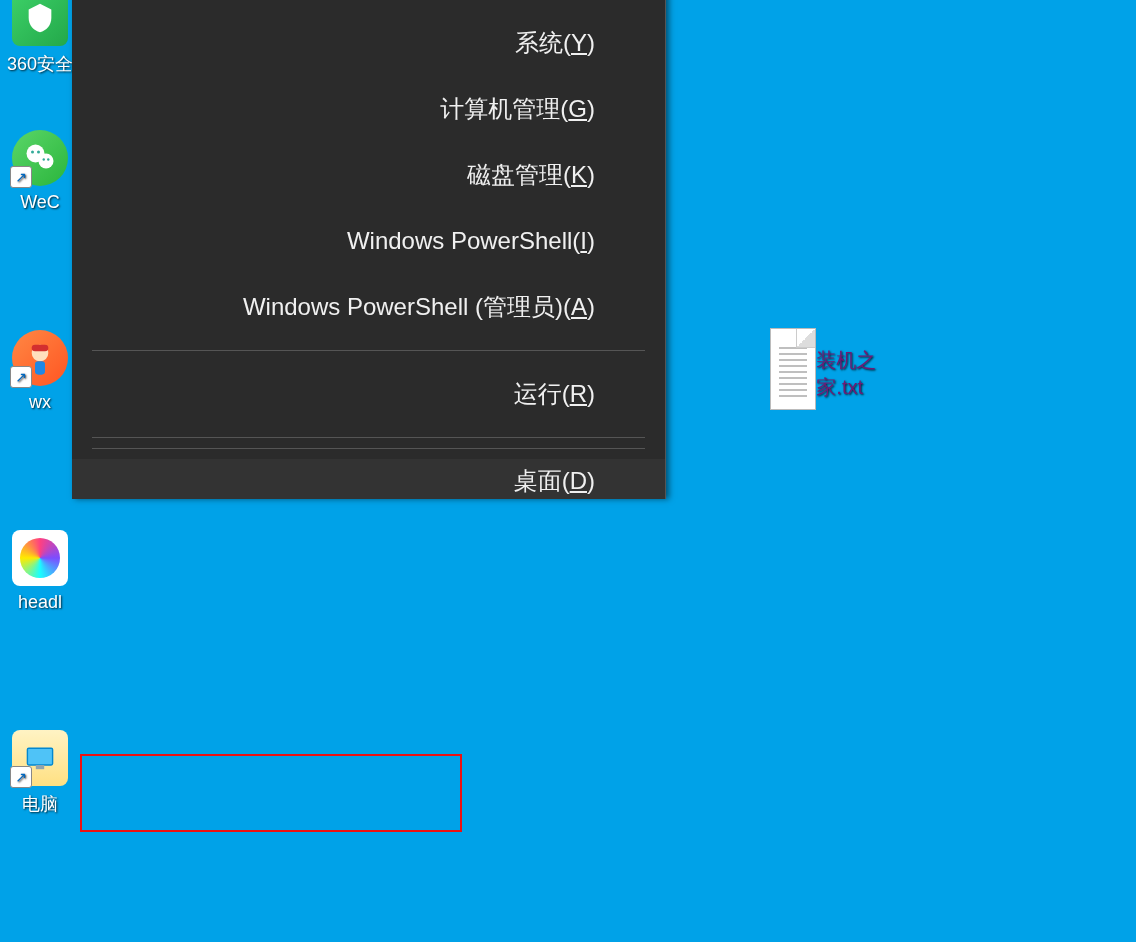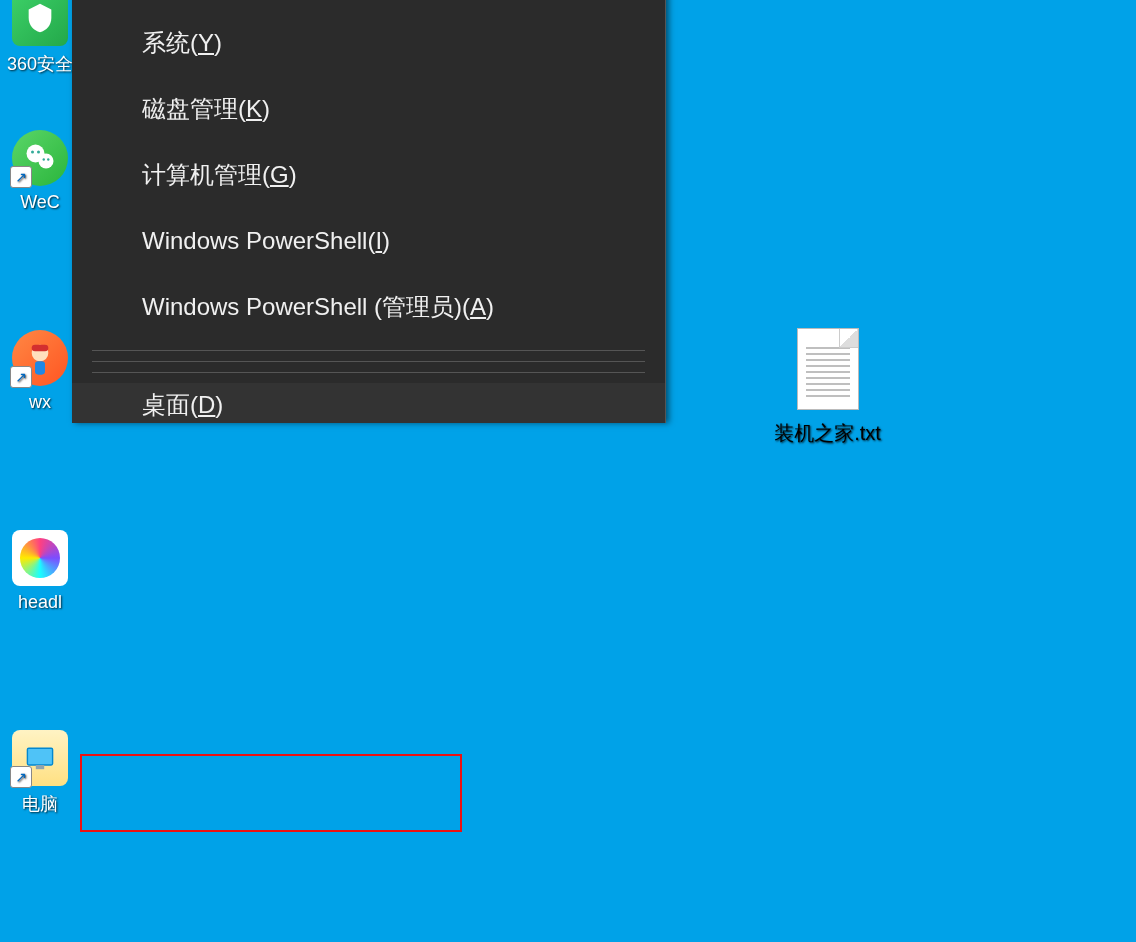--- a/index.html
+++ b/index.html
@@ -61,23 +61,22 @@
     .icon-pc { top: 730px; left: -5px; }
     .icon-pc .icon-box { background: linear-gradient(#fff3c4,#ffe082); }
     
     
     .file-icon {
       position: absolute;
       left: 770px;
       top: 328px;
       width: 115px;
       display: flex;
-      flex-direction: column;
-      align-items: center;
-      color: #000000;
+      align-items: center;
+      color: #701a75;
       text-shadow: 1px 1px 2px rgba(0,0,0,0.8);
       font-size: 20px;
       cursor: pointer;
     }
     .file-icon .doc {
       width: 62px;
       height: 82px;
       background: #fff;
       border: 1px solid #bbb;
       position: relative;
@@ -113,20 +112,21 @@
     }
     .menu-item {
       height: 66px;
       display: flex;
       align-items: center;
       padding: 0 70px;
       color: #f0f0f0;
       font-size: 24px;
       cursor: pointer;
       position: relative;
+      justify-content: flex-end;
     }
     .menu-item .mn { text-decoration: underline; }
     .sep {
       height: 1px;
       background: #555;
       margin: 10px 20px;
     }
     .menu-item.has-sub::after {
       content: "";
       position: absolute;
@@ -226,34 +226,37 @@
   </div>
   <span>装机之家.txt</span>
 </div>
 
 <div class="context-menu">
   <div id="group1">
       <div class="menu-item">
         <span>系统(<span class="mn">Y</span>)</span>
       </div>
       <div class="menu-item">
+        <span>计算机管理(<span class="mn">G</span>)</span>
+      </div>
+      <div class="menu-item">
         <span>磁盘管理(<span class="mn">K</span>)</span>
-      </div>
-      <div class="menu-item">
-        <span>计算机管理(<span class="mn">G</span>)</span>
       </div>
       <div class="menu-item">
         <span>Windows PowerShell(<span class="mn">I</span>)</span>
       </div>
       <div class="menu-item">
         <span>Windows PowerShell (管理员)(<span class="mn">A</span>)</span>
       </div>
     </div>
   <div class="sep"></div>
   <div id="group2">
+      <div class="menu-item">
+        <span>运行(<span class="mn">R</span>)</span>
+      </div>
     </div>
   <div class="sep"></div>
   <div class="sep"></div>
   <div id="group4">
       <div class="menu-item bottom-cut">
         <span>桌面(<span class="mn">D</span>)</span>
       </div>
     </div>
 </div>
 

